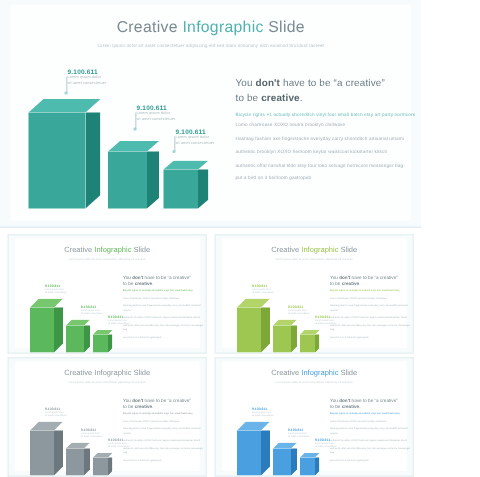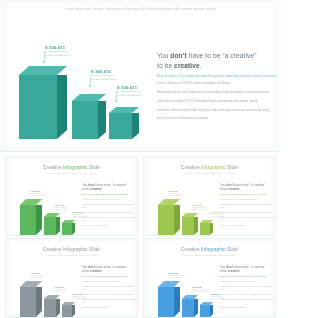--- a/index.html
+++ b/index.html
@@ -117,20 +117,23 @@
   .t-callout .tt { font-size:1.5px; color:#bfcace; line-height:1.3; }
 </style>
 </head>
 <body>
 
 <div class="page">
 
   <div class="hero">
     <div class="hero-inner">
 
+      <div class="slide-title">
+        <span>Creative </span><span class="accent">Infographic</span><span> Slide</span>
+      </div>
 
       <div class="slide-sub">Lorem ipsum dolor sit amet consectetuer adipiscing elit sed diam nonummy nibh euismod tincidunt laoreet</div>
 
       <div class="chart-zone">
 
         <div class="bar" style="left:6px; top:32px; width:48px; height:64px;">
           <div class="top" style="left:0; top:-9px; width:48px; height:9px;
                       background:#4dbcae;
                       clip-path:polygon(0 9px, 10px 0, 48px 0, 38px 9px);"></div>
           <div class="side" style="left:38px; width:10px; background:#1f8276;

